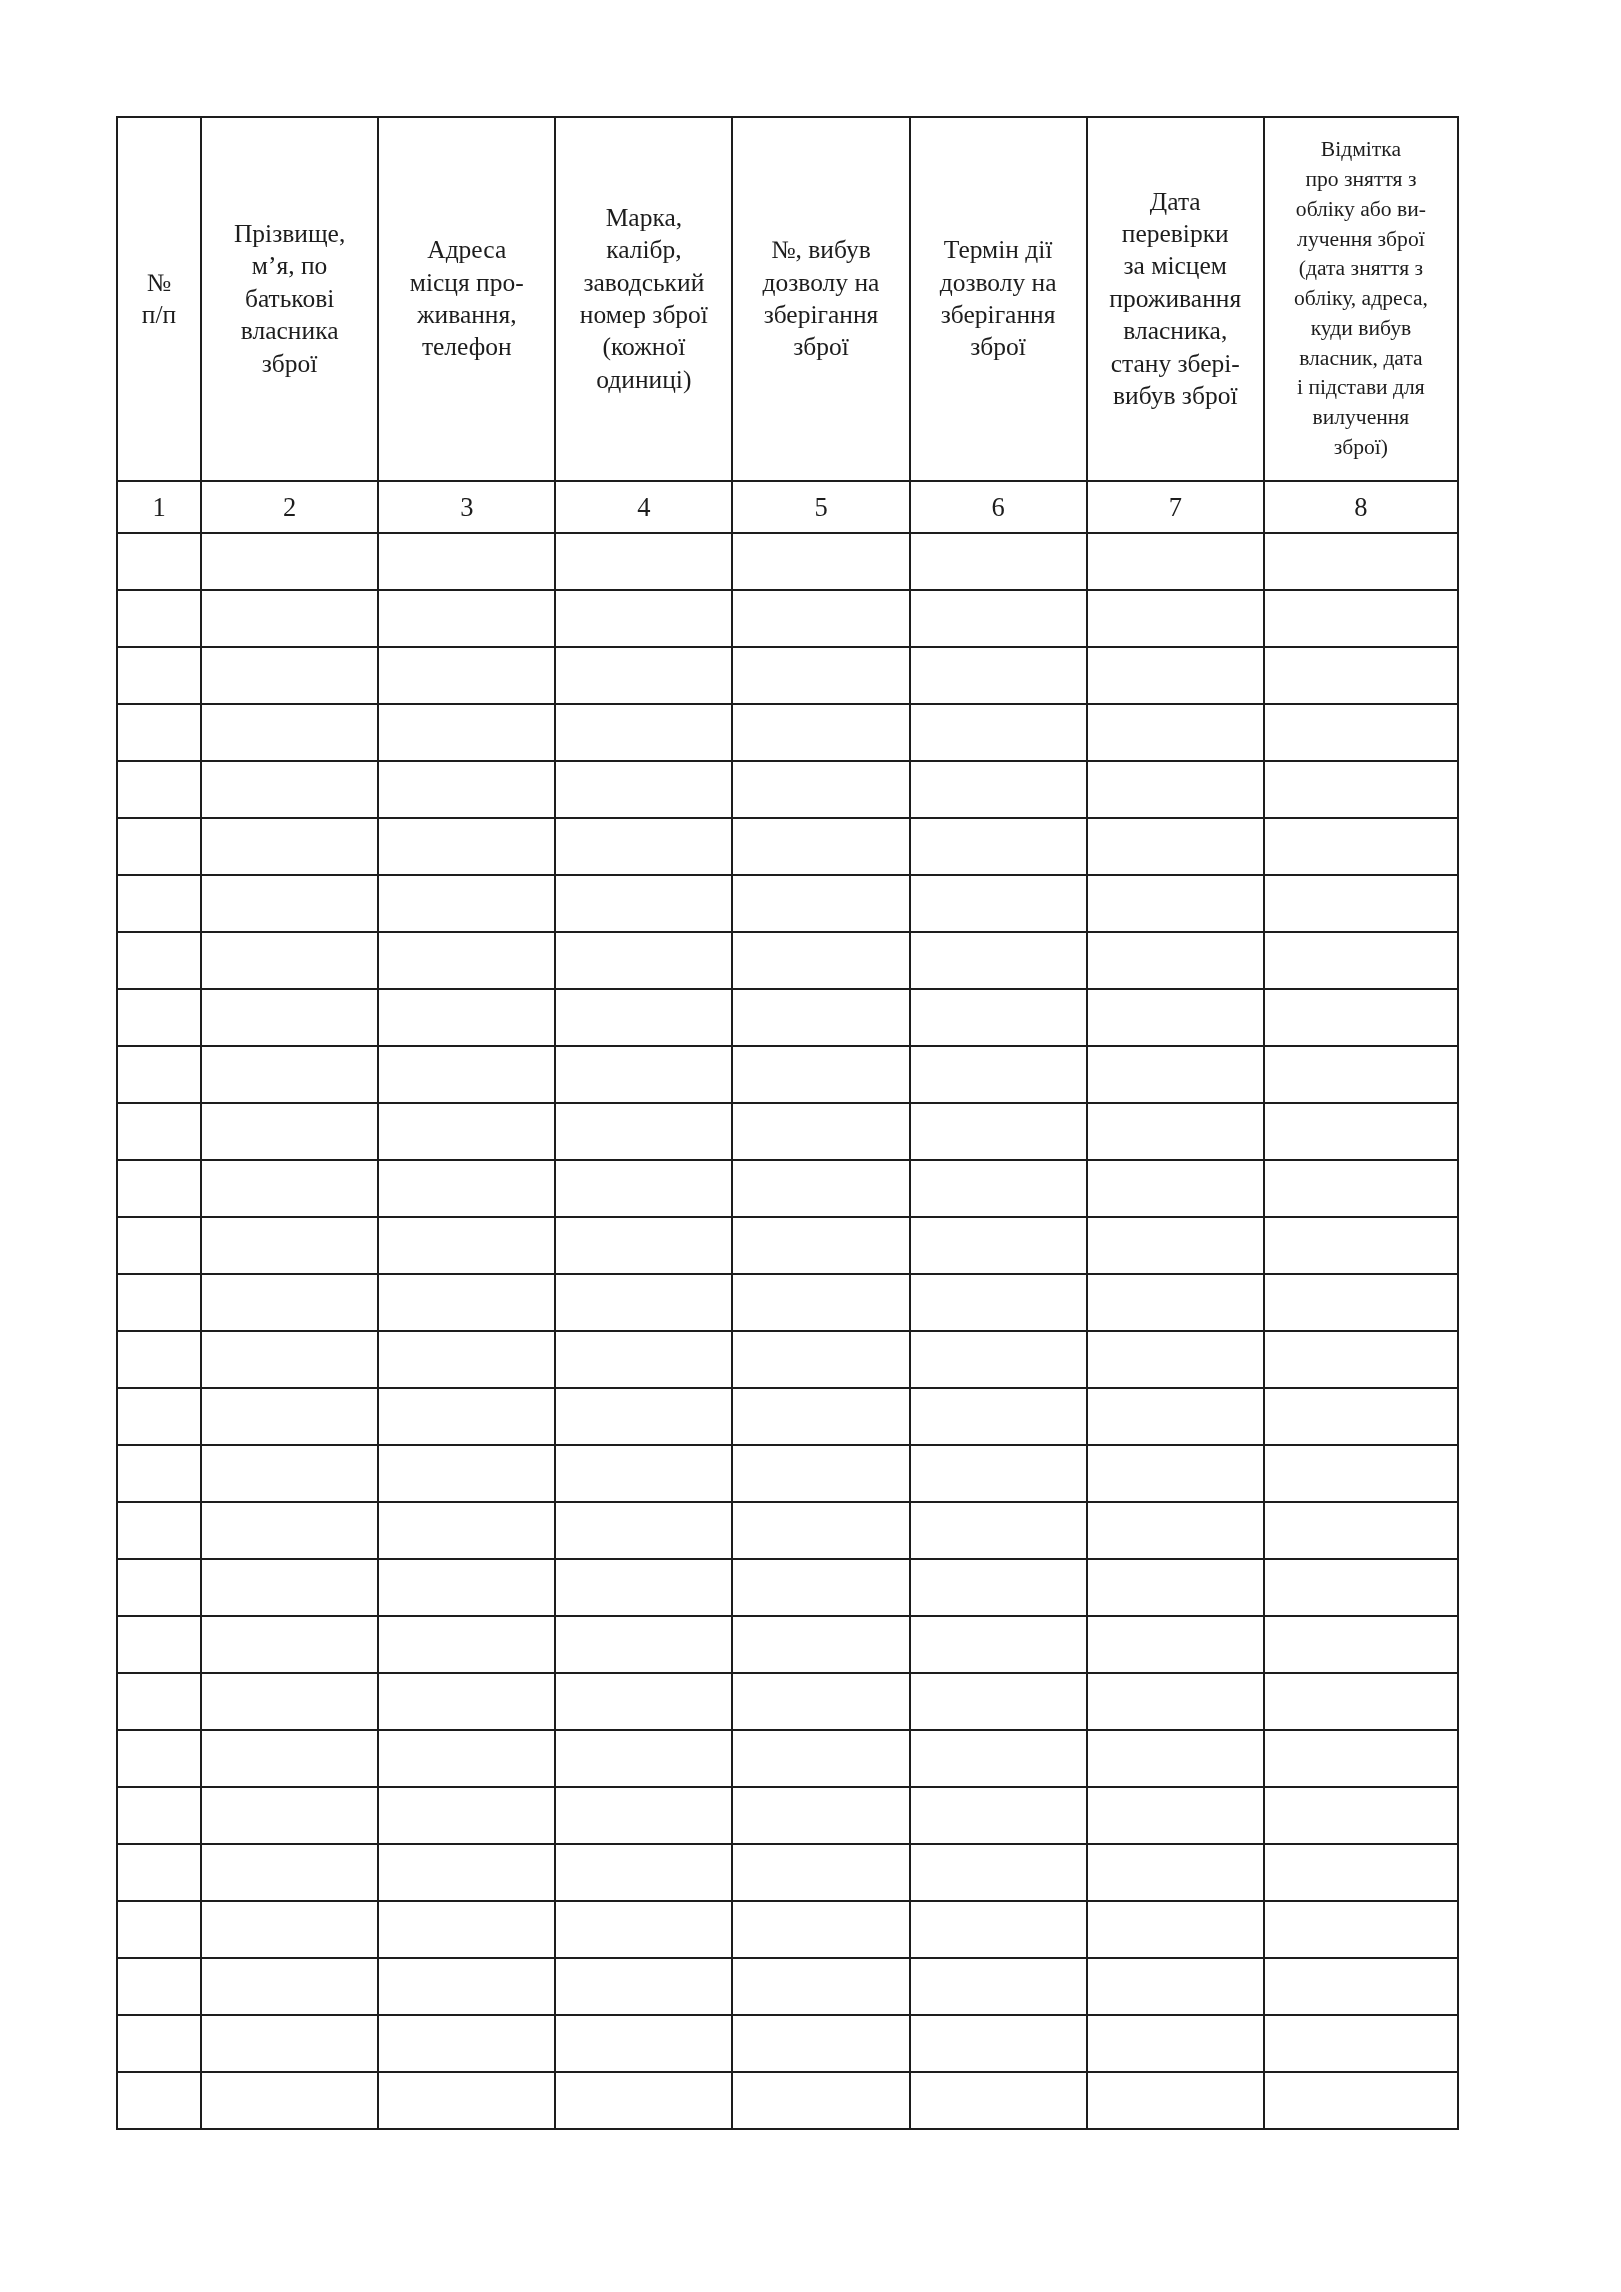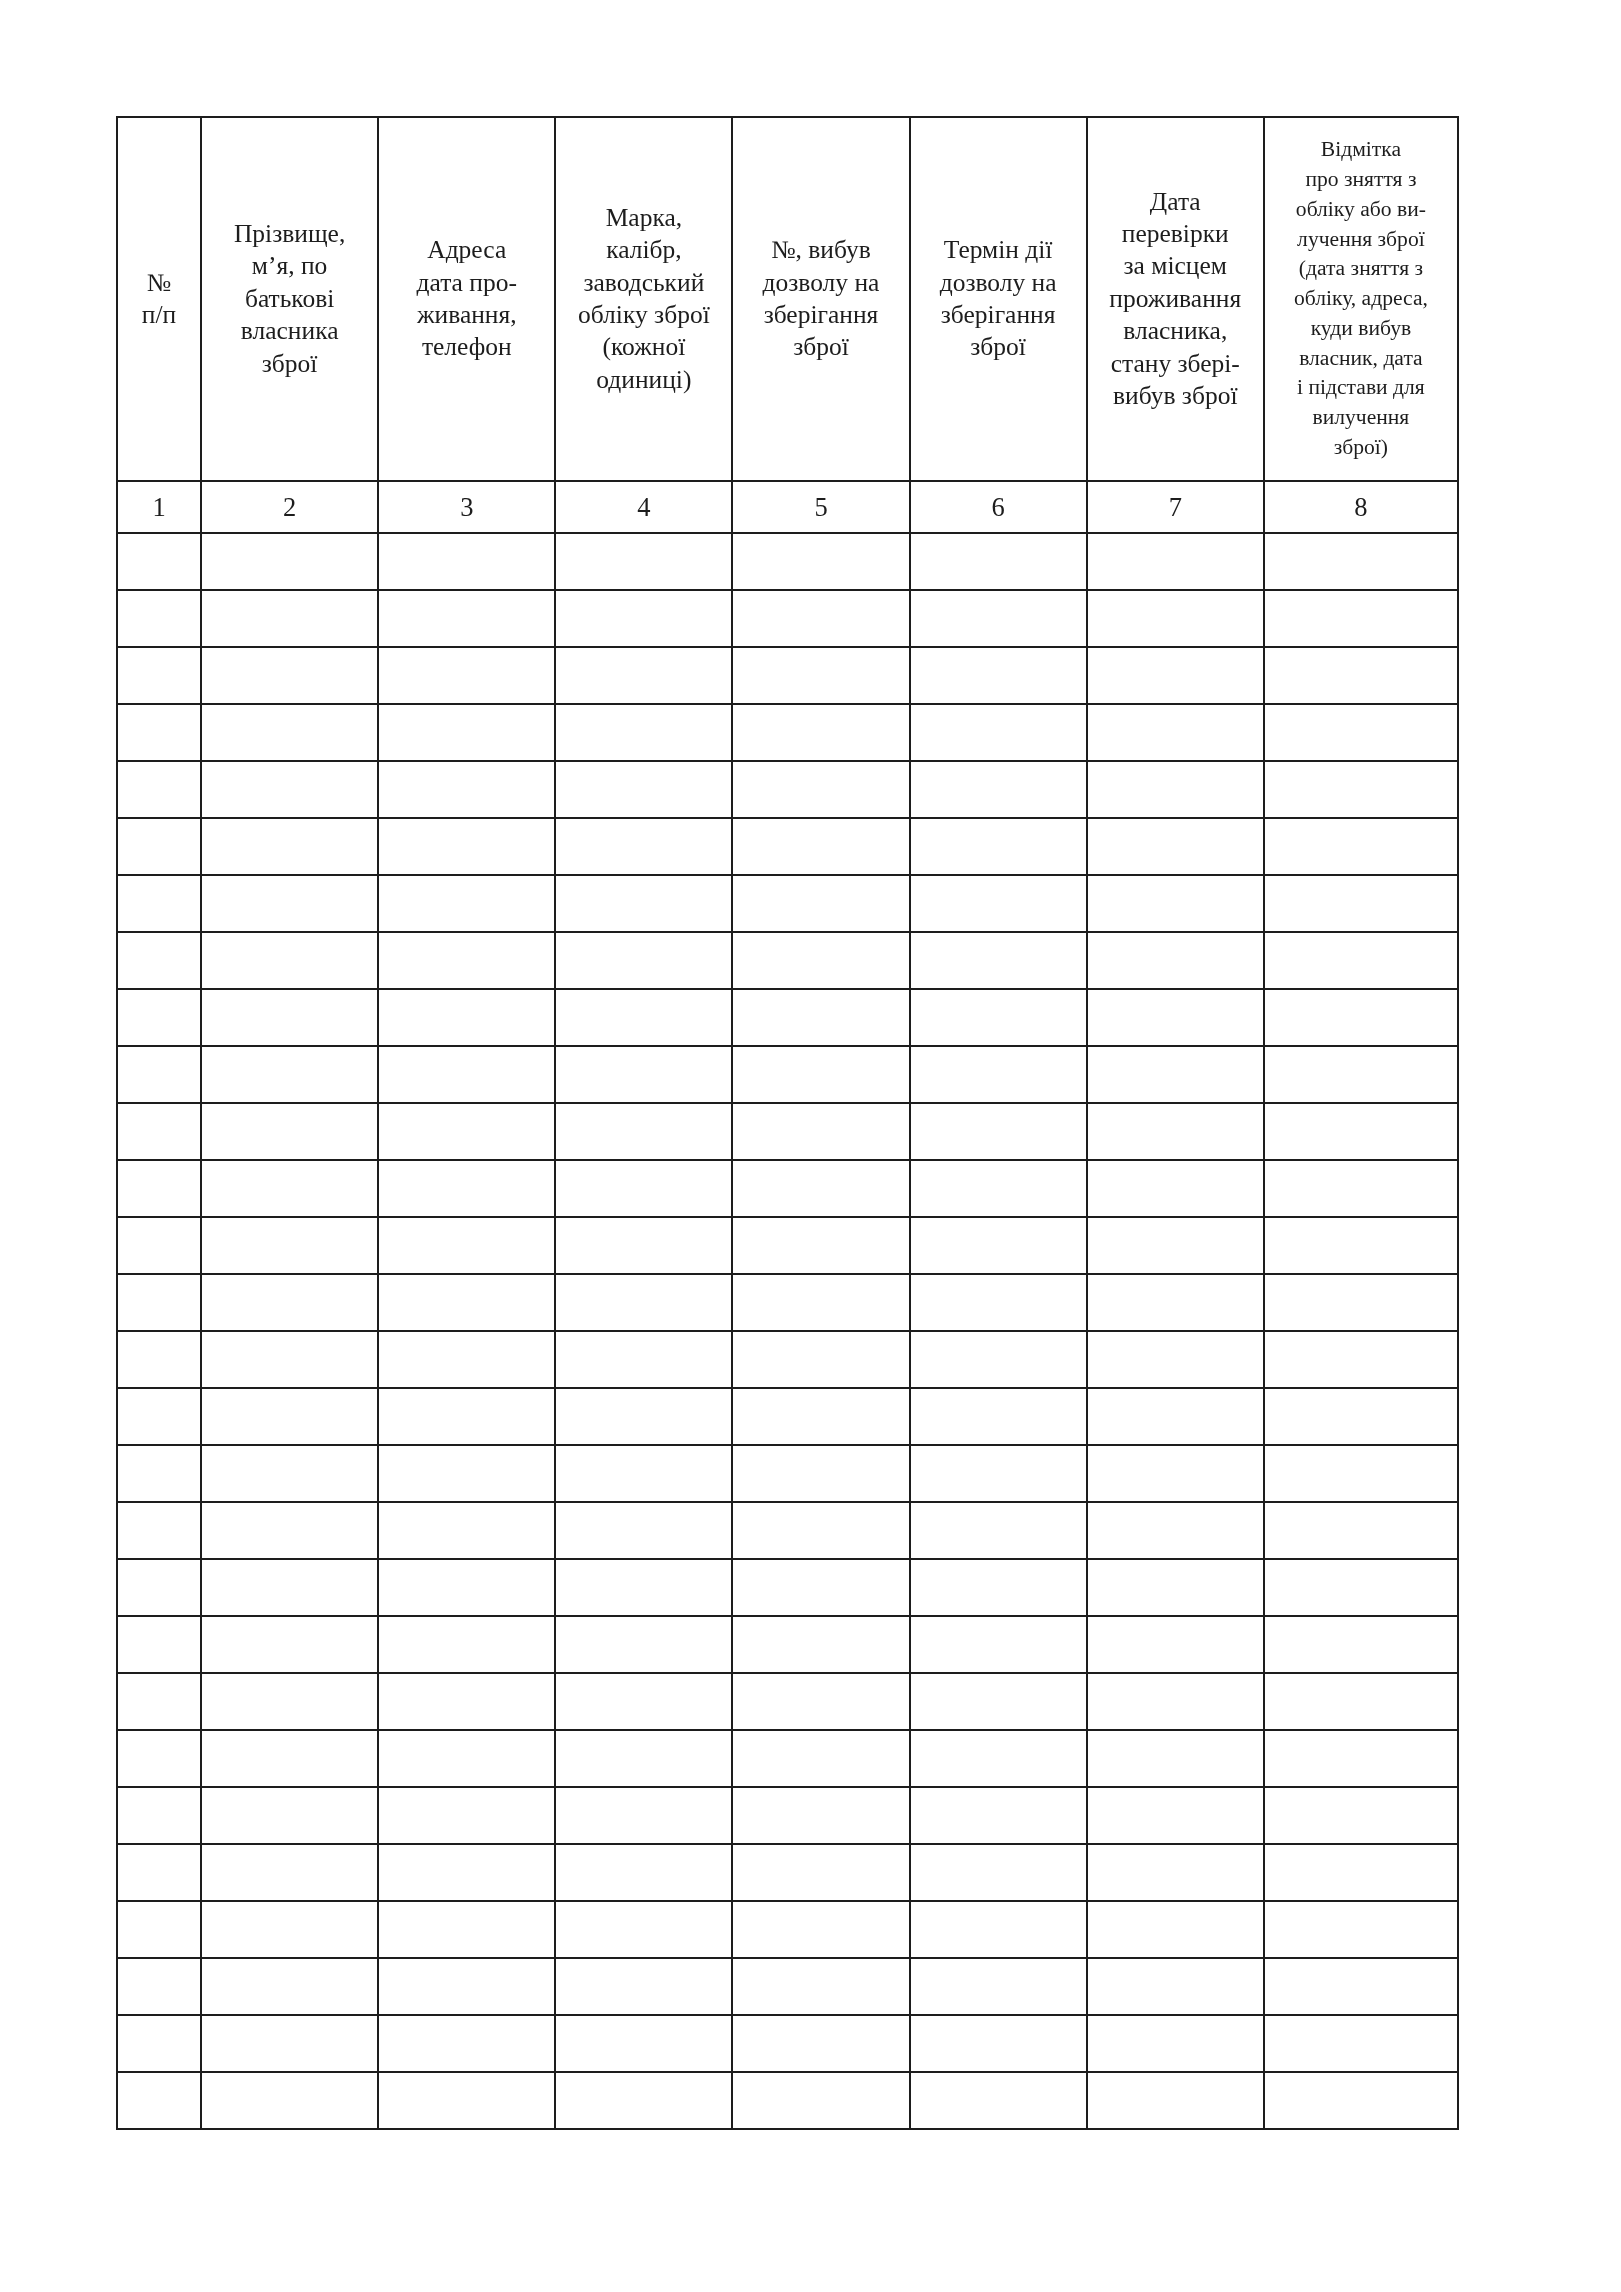--- a/index.html
+++ b/index.html
@@ -70,27 +70,27 @@
     <thead>
       <tr class="header-row">
         <th class="col-1">№
 п/п</th>
         <th class="col-2">Прізвище,
 м’я, по
 батькові
 власника
 зброї</th>
         <th class="col-3">Адреса
-дата про-
+місця про-
 живання,
 телефон</th>
         <th class="col-4">Марка,
 калібр,
 заводський
-обліку зброї
+номер зброї
 (кожної
 одиниці)</th>
         <th class="col-5">№, вибув
 дозволу на
 зберігання
 зброї</th>
         <th class="col-6">Термін дії
 дозволу на
 зберігання
 зброї</th>

